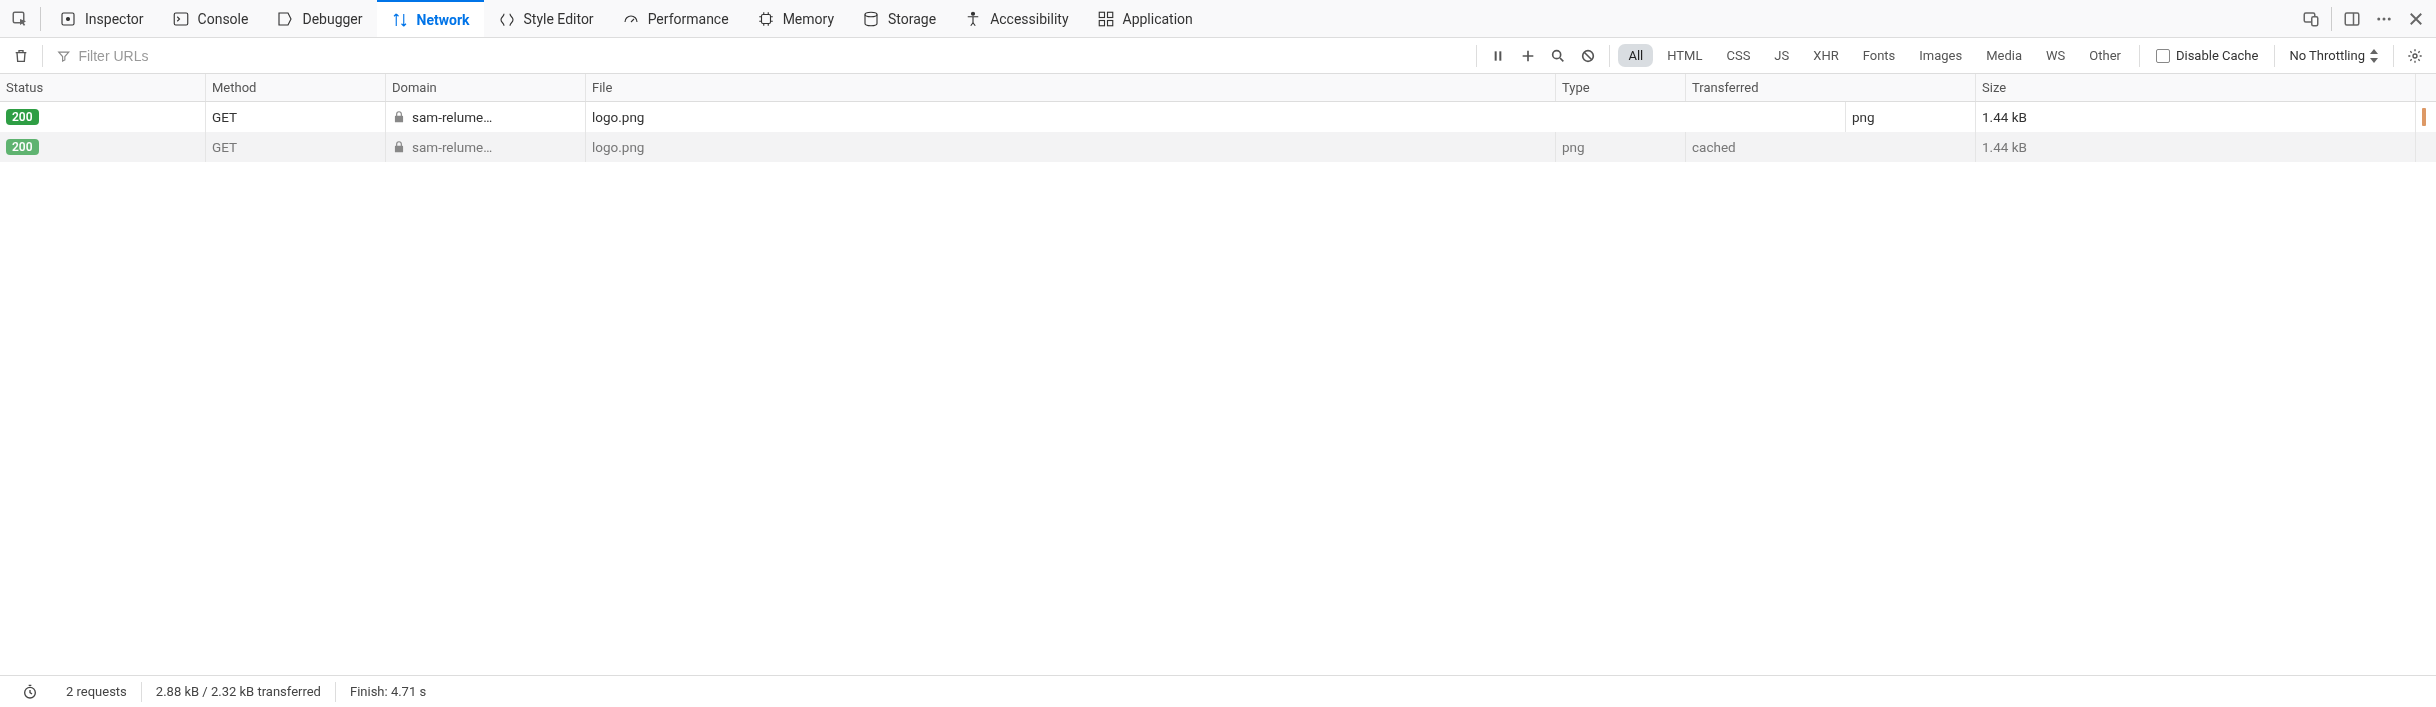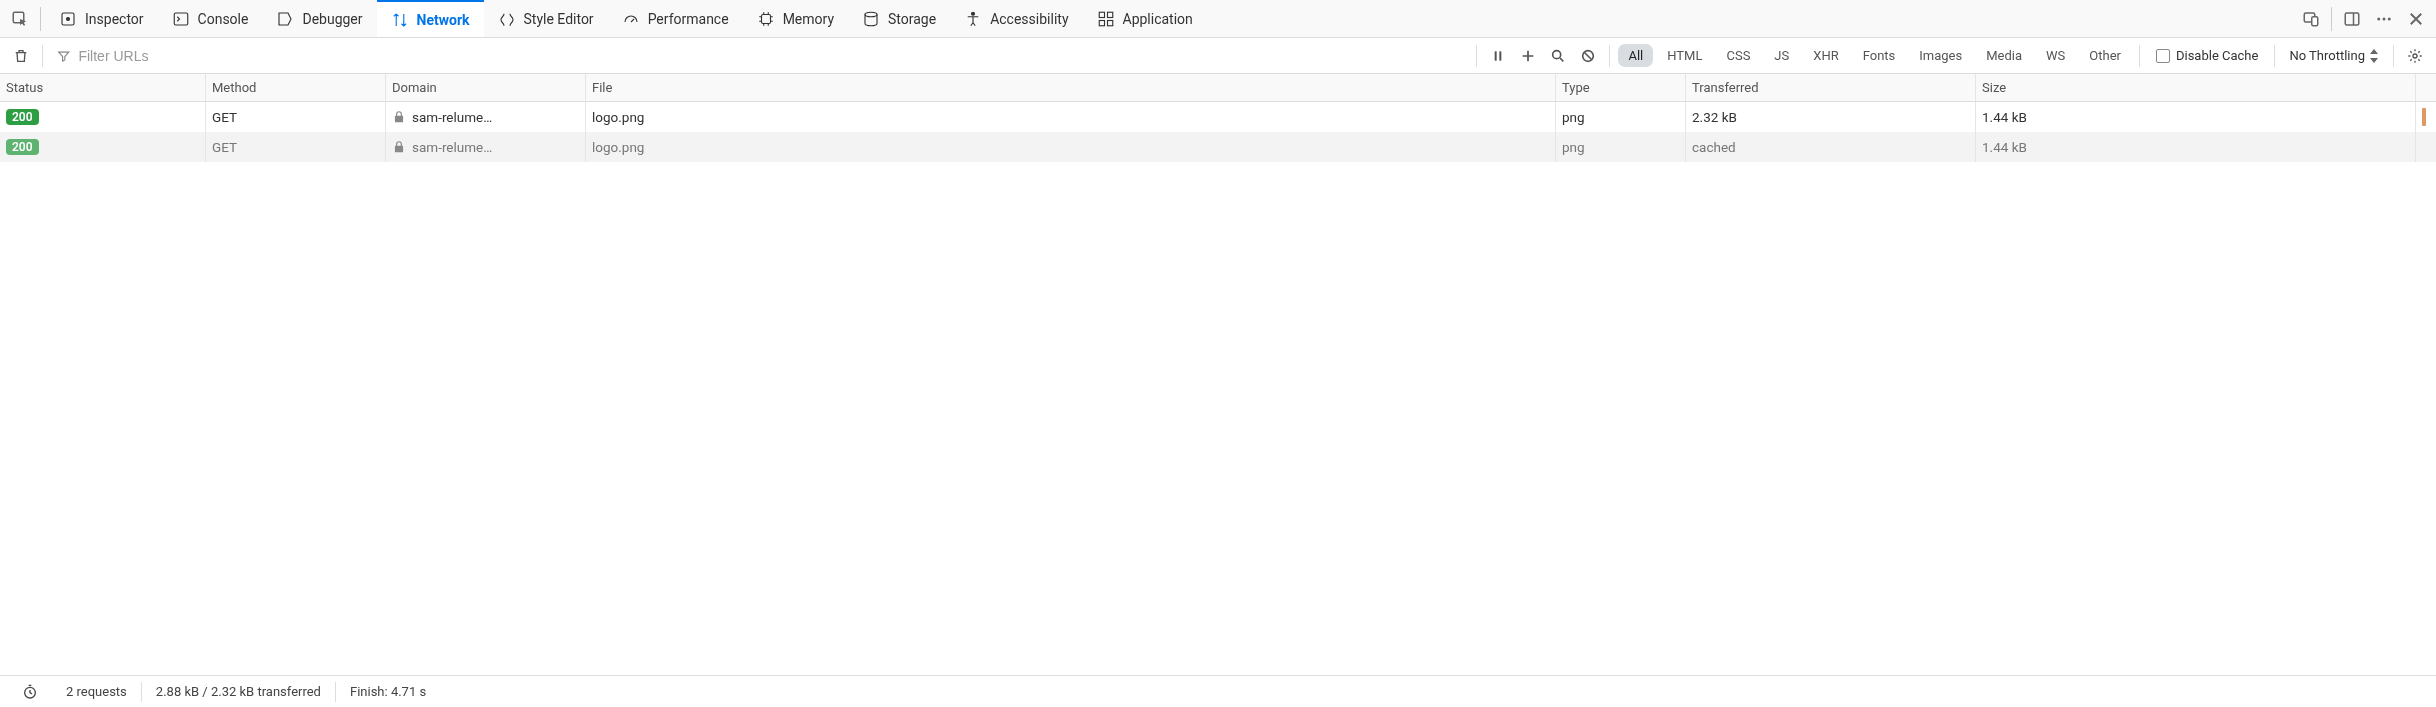--- a/index.html
+++ b/index.html
@@ -416,21 +416,20 @@
       </div>
     <div class="col-method">GET</div>
     <div class="col-domain">
       <svg class="lock-icon" viewBox="0 0 24 24" fill="currentColor">
           <path d="M7 10V7a5 5 0 0110 0v3h1a1 1 0 011 1v9a1 1 0 01-1 1H6a1 1 0 01-1-1v-9a1 1 0 011-1h1zm2 0h6V7a3 3 0 00-6 0v3z"></path>
         </svg>
       <span>sam-relume…</span>
     </div>
     <div class="col-file">logo.png</div>
     <div class="col-type">png</div>
-    <div class="col-transferred">2.32 kB</div>
     <div class="col-size">1.44 kB</div>
     <div class="col-wf">
         <div class="wf-bar"></div>
       </div>
   </div>
   <div class="row alt">
     <div class="col-status">
         <span class="status-badge cached">200</span>
       </div>
     <div class="col-method">GET</div>

